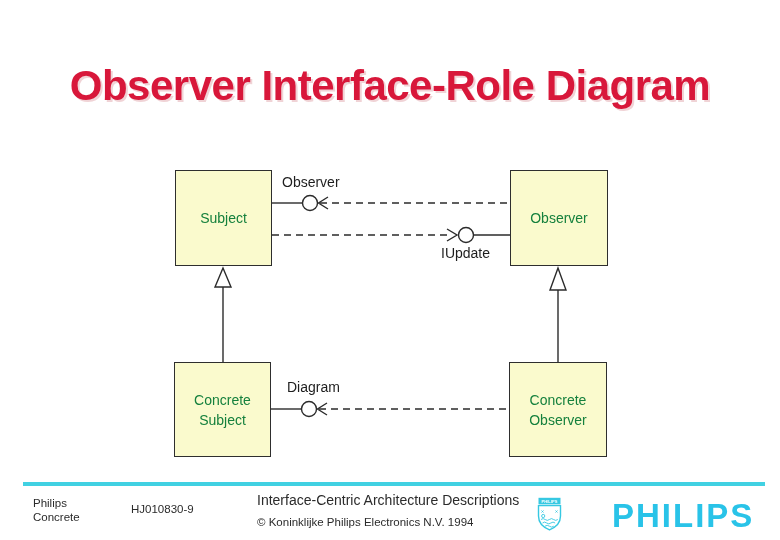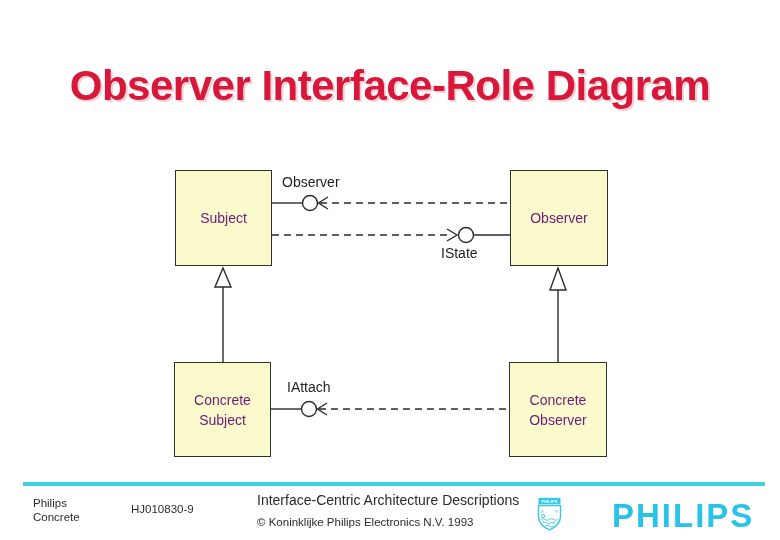--- a/index.html
+++ b/index.html
@@ -28,21 +28,21 @@
   .class-box{
     position:absolute;box-sizing:border-box;
     background:var(--box-fill);border:1.5px solid var(--box-border);
     display:flex;align-items:center;justify-content:center;
   }
   .box-subject{left:175px;top:170px;width:97px;height:96px;}
   .box-observer{left:510px;top:170px;width:98px;height:96px;}
   .box-concrete-subject{left:174px;top:362px;width:97px;height:95px;}
   .box-concrete-observer{left:509px;top:362px;width:98px;height:95px;}
   .box-label{
-    text-align:center;font-size:14px;line-height:20px;color:#701a75;
+    text-align:center;font-size:14px;line-height:20px;color:#15803d;
   }
   .box-label span{display:block;}
   .iface-label{
     position:absolute;font-size:14px;color:#1E1E1E;white-space:nowrap;
   }
   .label-iattach{left:282px;top:174px;}
   .label-iupdate{left:441px;top:245px;}
   .label-istate{left:287px;top:379px;}
   .footer-rule{
     position:absolute;left:23px;top:482px;width:742px;height:4px;
@@ -132,34 +132,34 @@
     </div>
   </div>
   <div class="class-box box-concrete-observer">
     <div class="box-label">
       <span>Concrete</span>
       <span>Observer</span>
     </div>
   </div>
 
   <div class="iface-label label-iattach">Observer</div>
-  <div class="iface-label label-iupdate">IState</div>
-  <div class="iface-label label-istate">IAttach</div>
+  <div class="iface-label label-iupdate">IUpdate</div>
+  <div class="iface-label label-istate">Diagram</div>
 
   <div class="footer-rule"></div>
 
   <div class="footer-org">
     <span>Philips</span>
     <span>Concrete</span>
   </div>
 
   <div class="footer-docid">HJ010830-9</div>
 
   <div class="footer-deck">Interface-Centric Architecture Descriptions</div>
-  <div class="footer-copy">© Koninklijke Philips Electronics N.V. 1993</div>
+  <div class="footer-copy">© Koninklijke Philips Electronics N.V. 1994</div>
 
   <svg class="brand-shield" viewBox="0 0 25 34">
     <rect x="1.5" y="0.8" width="22" height="6.6" fill="#36C8E2"></rect>
     <text x="12.5" y="5.8" font-size="4.1" font-weight="bold" fill="#ffffff" text-anchor="middle" font-family="Liberation Sans, sans-serif">PHILIPS</text>
     <path d="M1.5,8.6 h22 v10.5 c0,7.5 -5.2,11.5 -11,13.8 c-5.8,-2.3 -11,-6.3 -11,-13.8 Z" fill="none" stroke="#36C8E2" stroke-width="1.4"></path>
     <g stroke="#36C8E2" stroke-width="0.9" fill="none">
       <path d="M4.5,13.5 l2,2 m0,-2 l-2,2"></path>
       <path d="M18.5,13.5 l2,2 m0,-2 l-2,2"></path>
       <circle cx="6.2" cy="19" r="1.6"></circle>
       <path d="M4,22.5 q2.1,-1.8 4.2,0 t4.2,0 t4.2,0 t4.2,0"></path>

